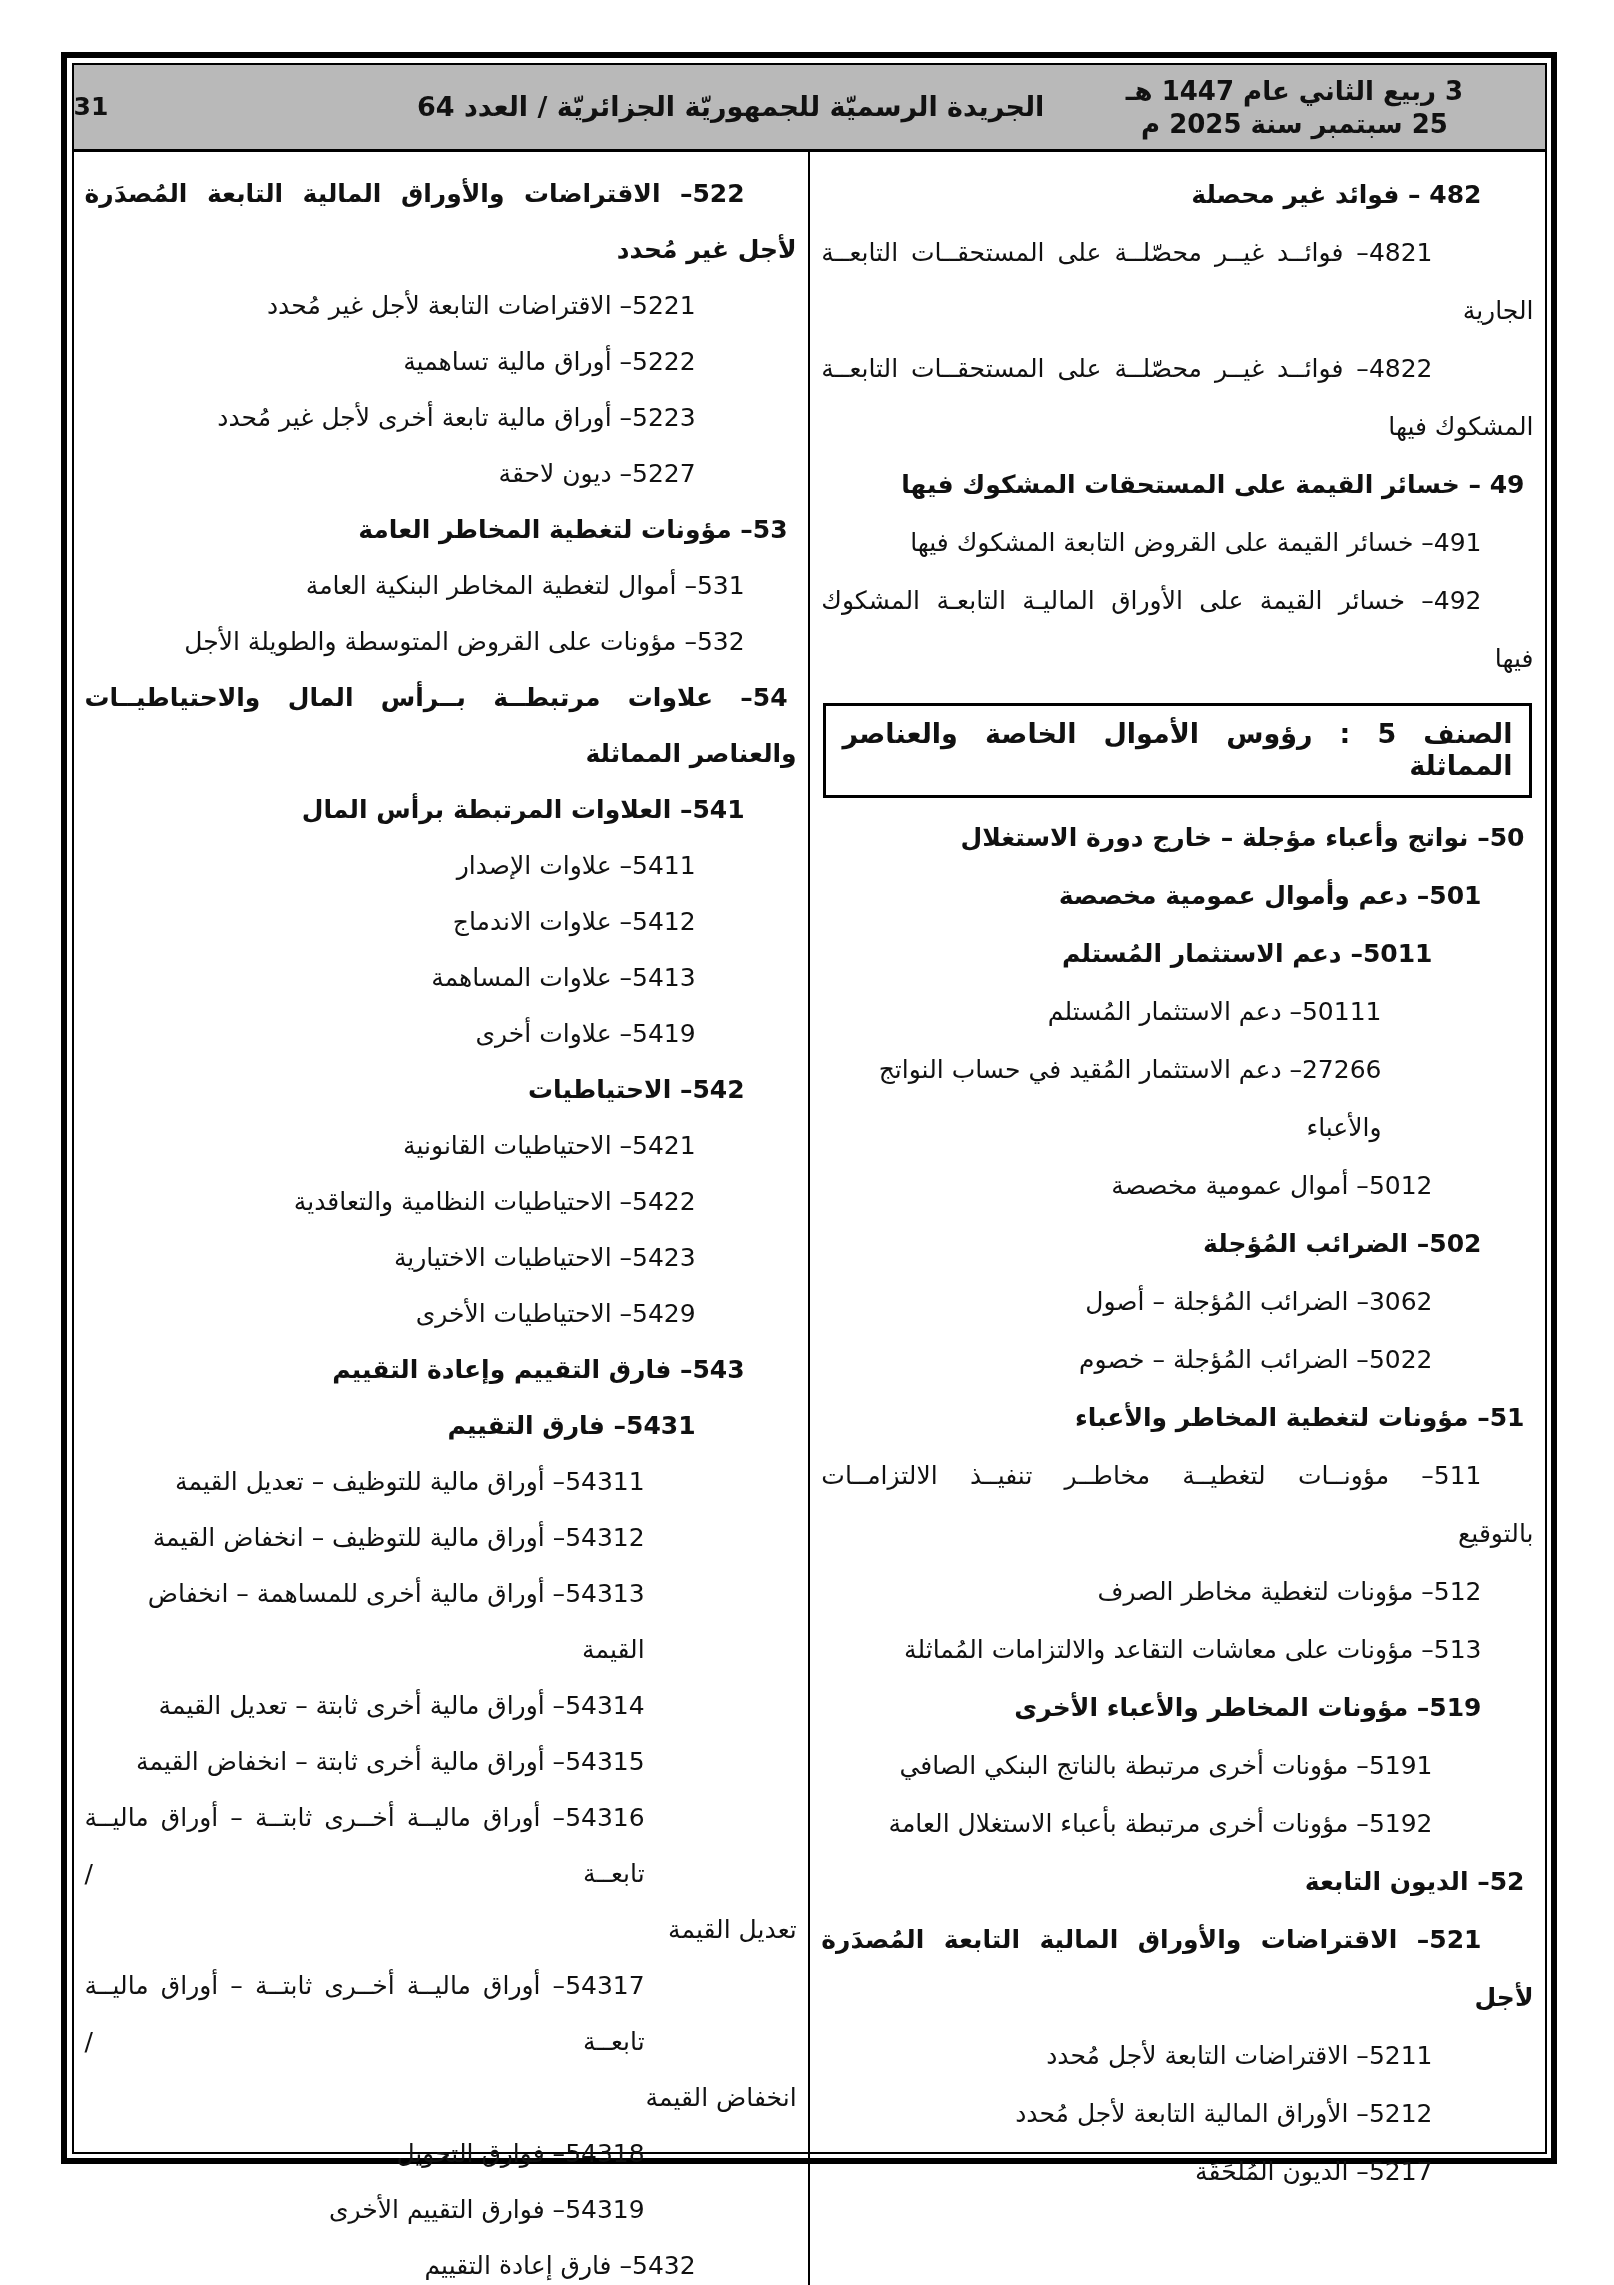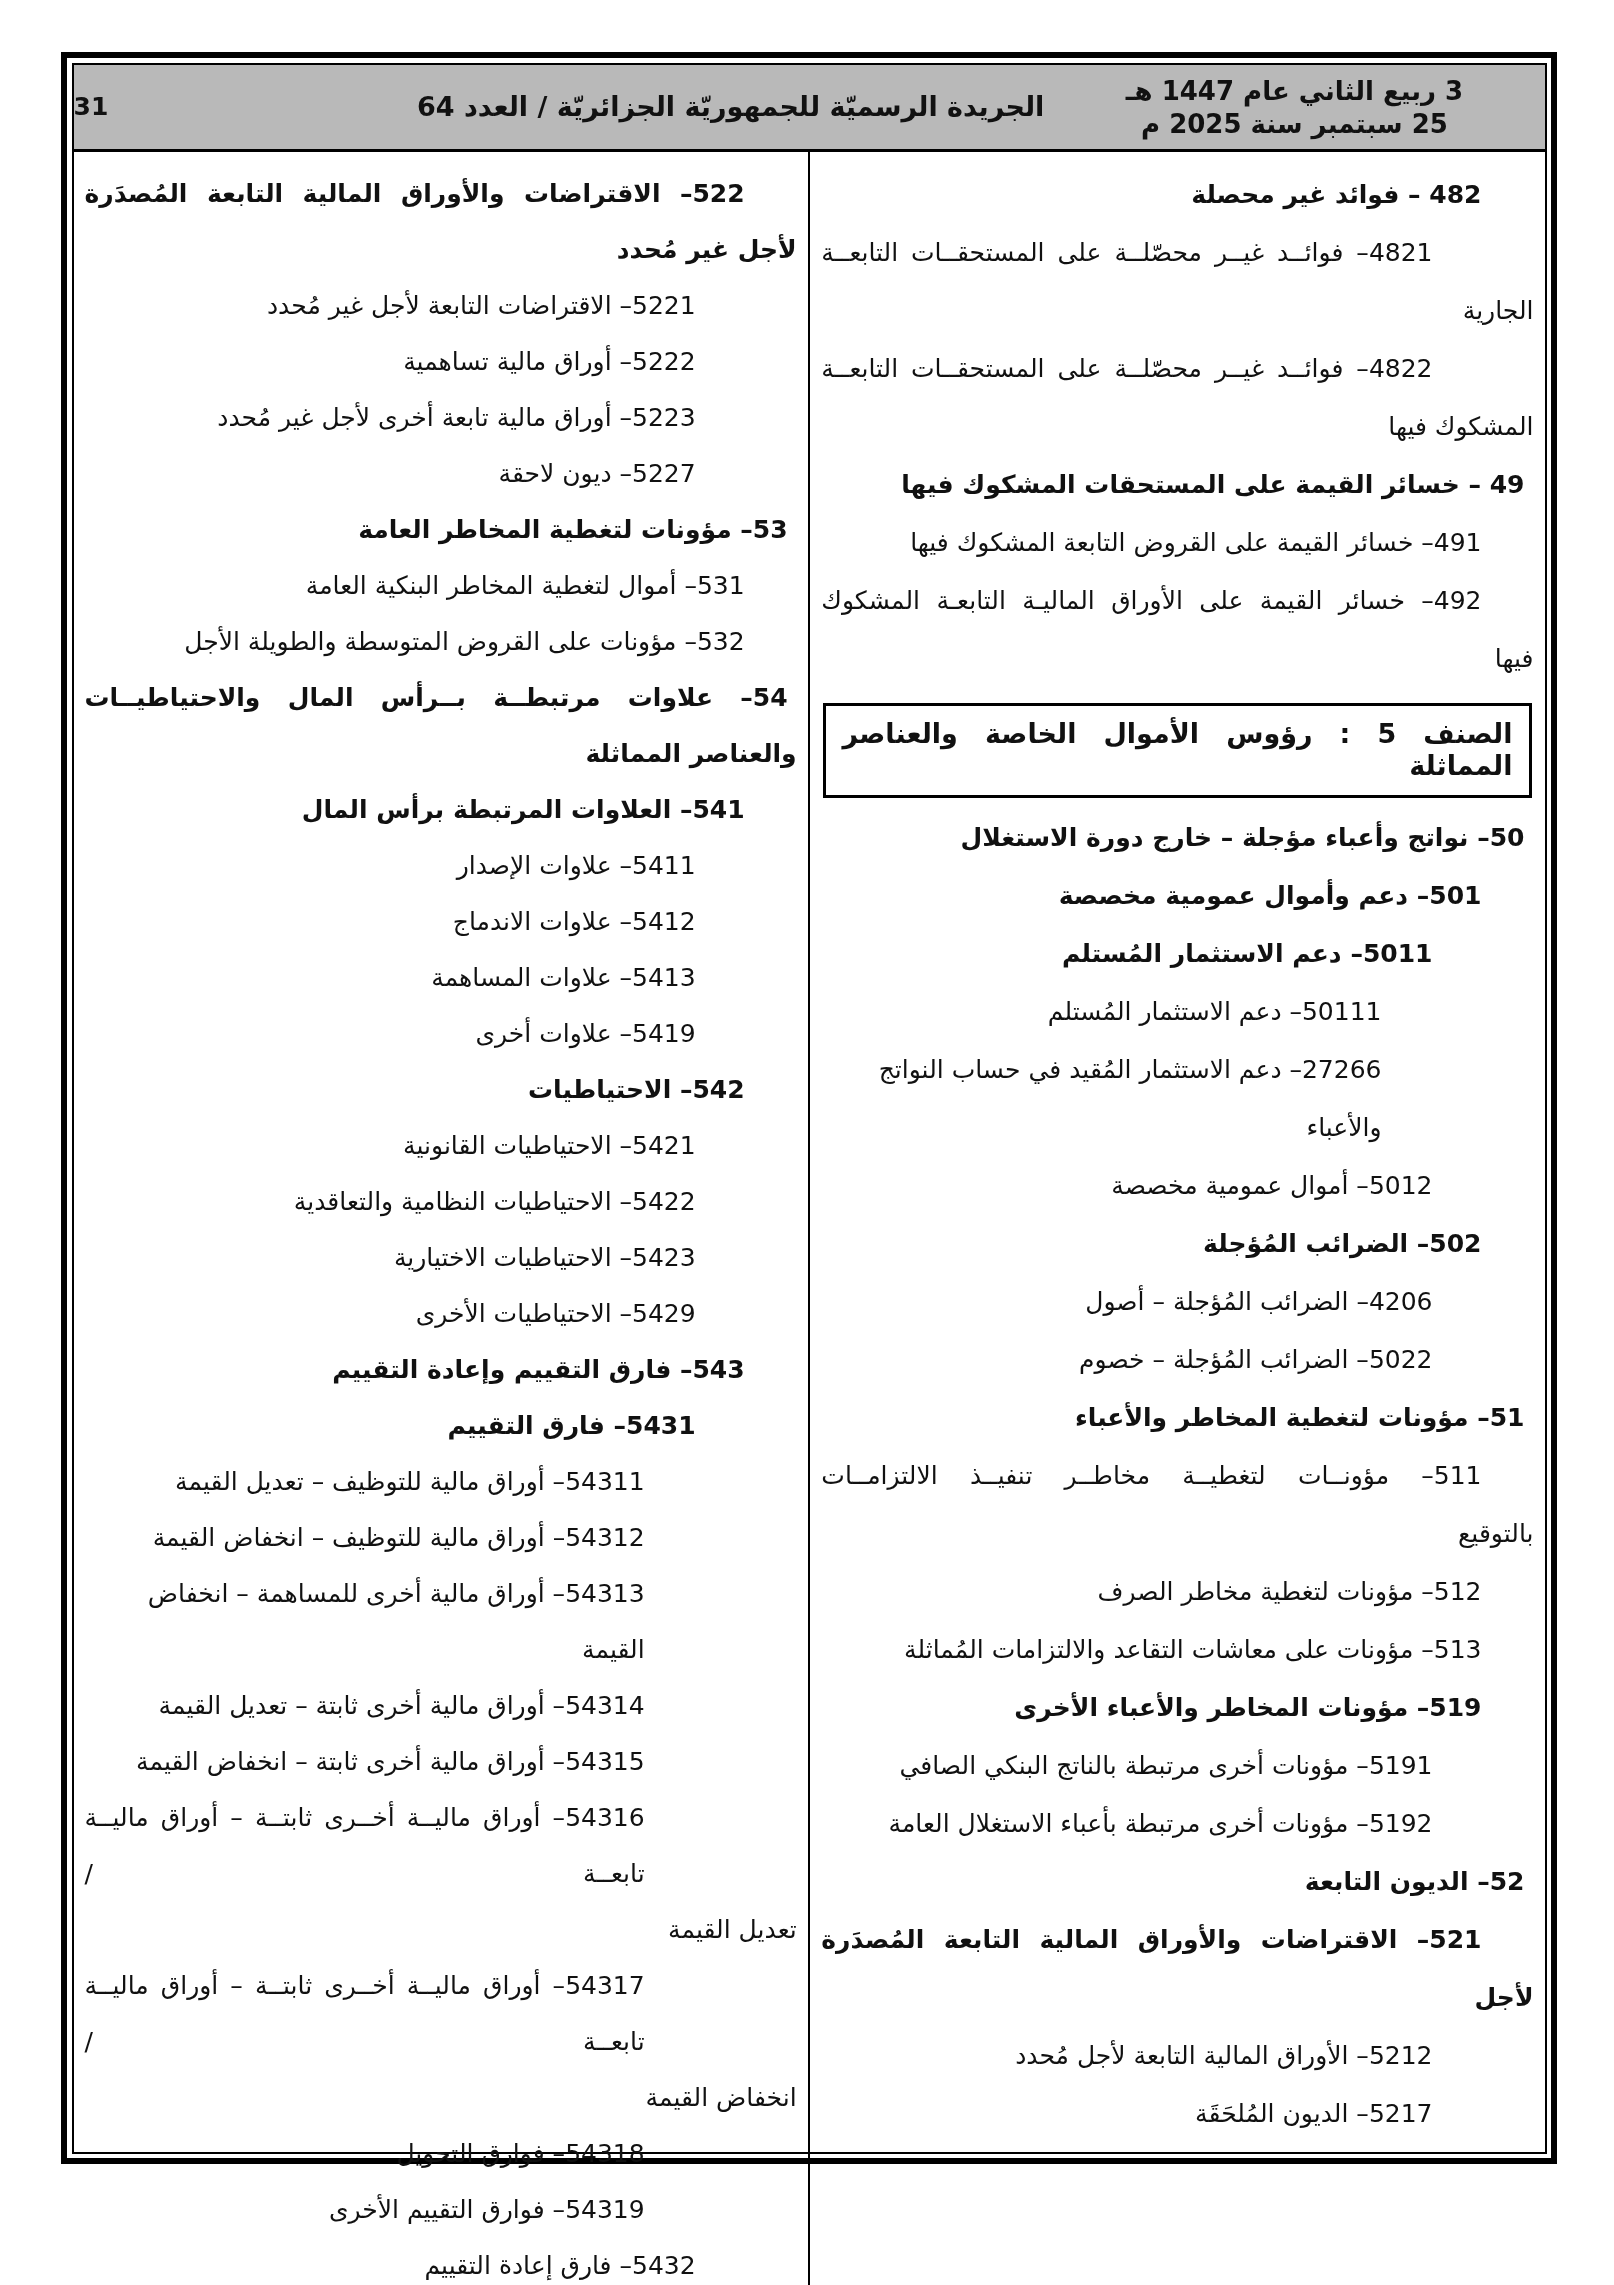--- a/index.html
+++ b/index.html
@@ -152,21 +152,21 @@
             <p class="entry l5">
               <span class="ln first">27266– دعم الاستثمار المُقيد في حساب النواتج والأعباء</span>
             </p>
             <p class="entry l4">
               <span class="ln first">5012– أموال عمومية مخصصة</span>
             </p>
             <p class="entry l3 bold">
               <span class="ln first">502– الضرائب المُؤجلة</span>
             </p>
             <p class="entry l4">
-              <span class="ln first">4206– الضرائب المُؤجلة – أصول</span>
+              <span class="ln first">3062– الضرائب المُؤجلة – أصول</span>
             </p>
             <p class="entry l4">
               <span class="ln first">5022– الضرائب المُؤجلة – خصوم</span>
             </p>
             <p class="entry l2 bold">
               <span class="ln first">51– مؤونات لتغطية المخاطر والأعباء</span>
             </p>
             <p class="entry l3 wrap">
               <span class="ln first">511– مؤونــات لتغطيــة مخاطــر تنفيــذ الالتزامــات</span>
               <span class="ln rest">بالتوقيع</span>
@@ -185,20 +185,23 @@
             </p>
             <p class="entry l4">
               <span class="ln first">5192– مؤونات أخرى مرتبطة بأعباء الاستغلال العامة</span>
             </p>
             <p class="entry l2 bold">
               <span class="ln first">52– الديون التابعة</span>
             </p>
             <p class="entry l3 bold wrap">
               <span class="ln first">521– الاقتراضات والأوراق المالية التابعة المُصدَرة</span>
               <span class="ln rest">لأجل</span>
+            </p>
+            <p class="entry l4">
+              <span class="ln first">5211– الاقتراضات التابعة لأجل مُحدد</span>
             </p>
             <p class="entry l4">
               <span class="ln first">5212– الأوراق المالية التابعة لأجل مُحدد</span>
             </p>
             <p class="entry l4">
               <span class="ln first">5217– الديون المُلحَقَة</span>
             </p>
           </div>
         <div class="divider"></div>
         <div class="col col-left" id="col-left">

